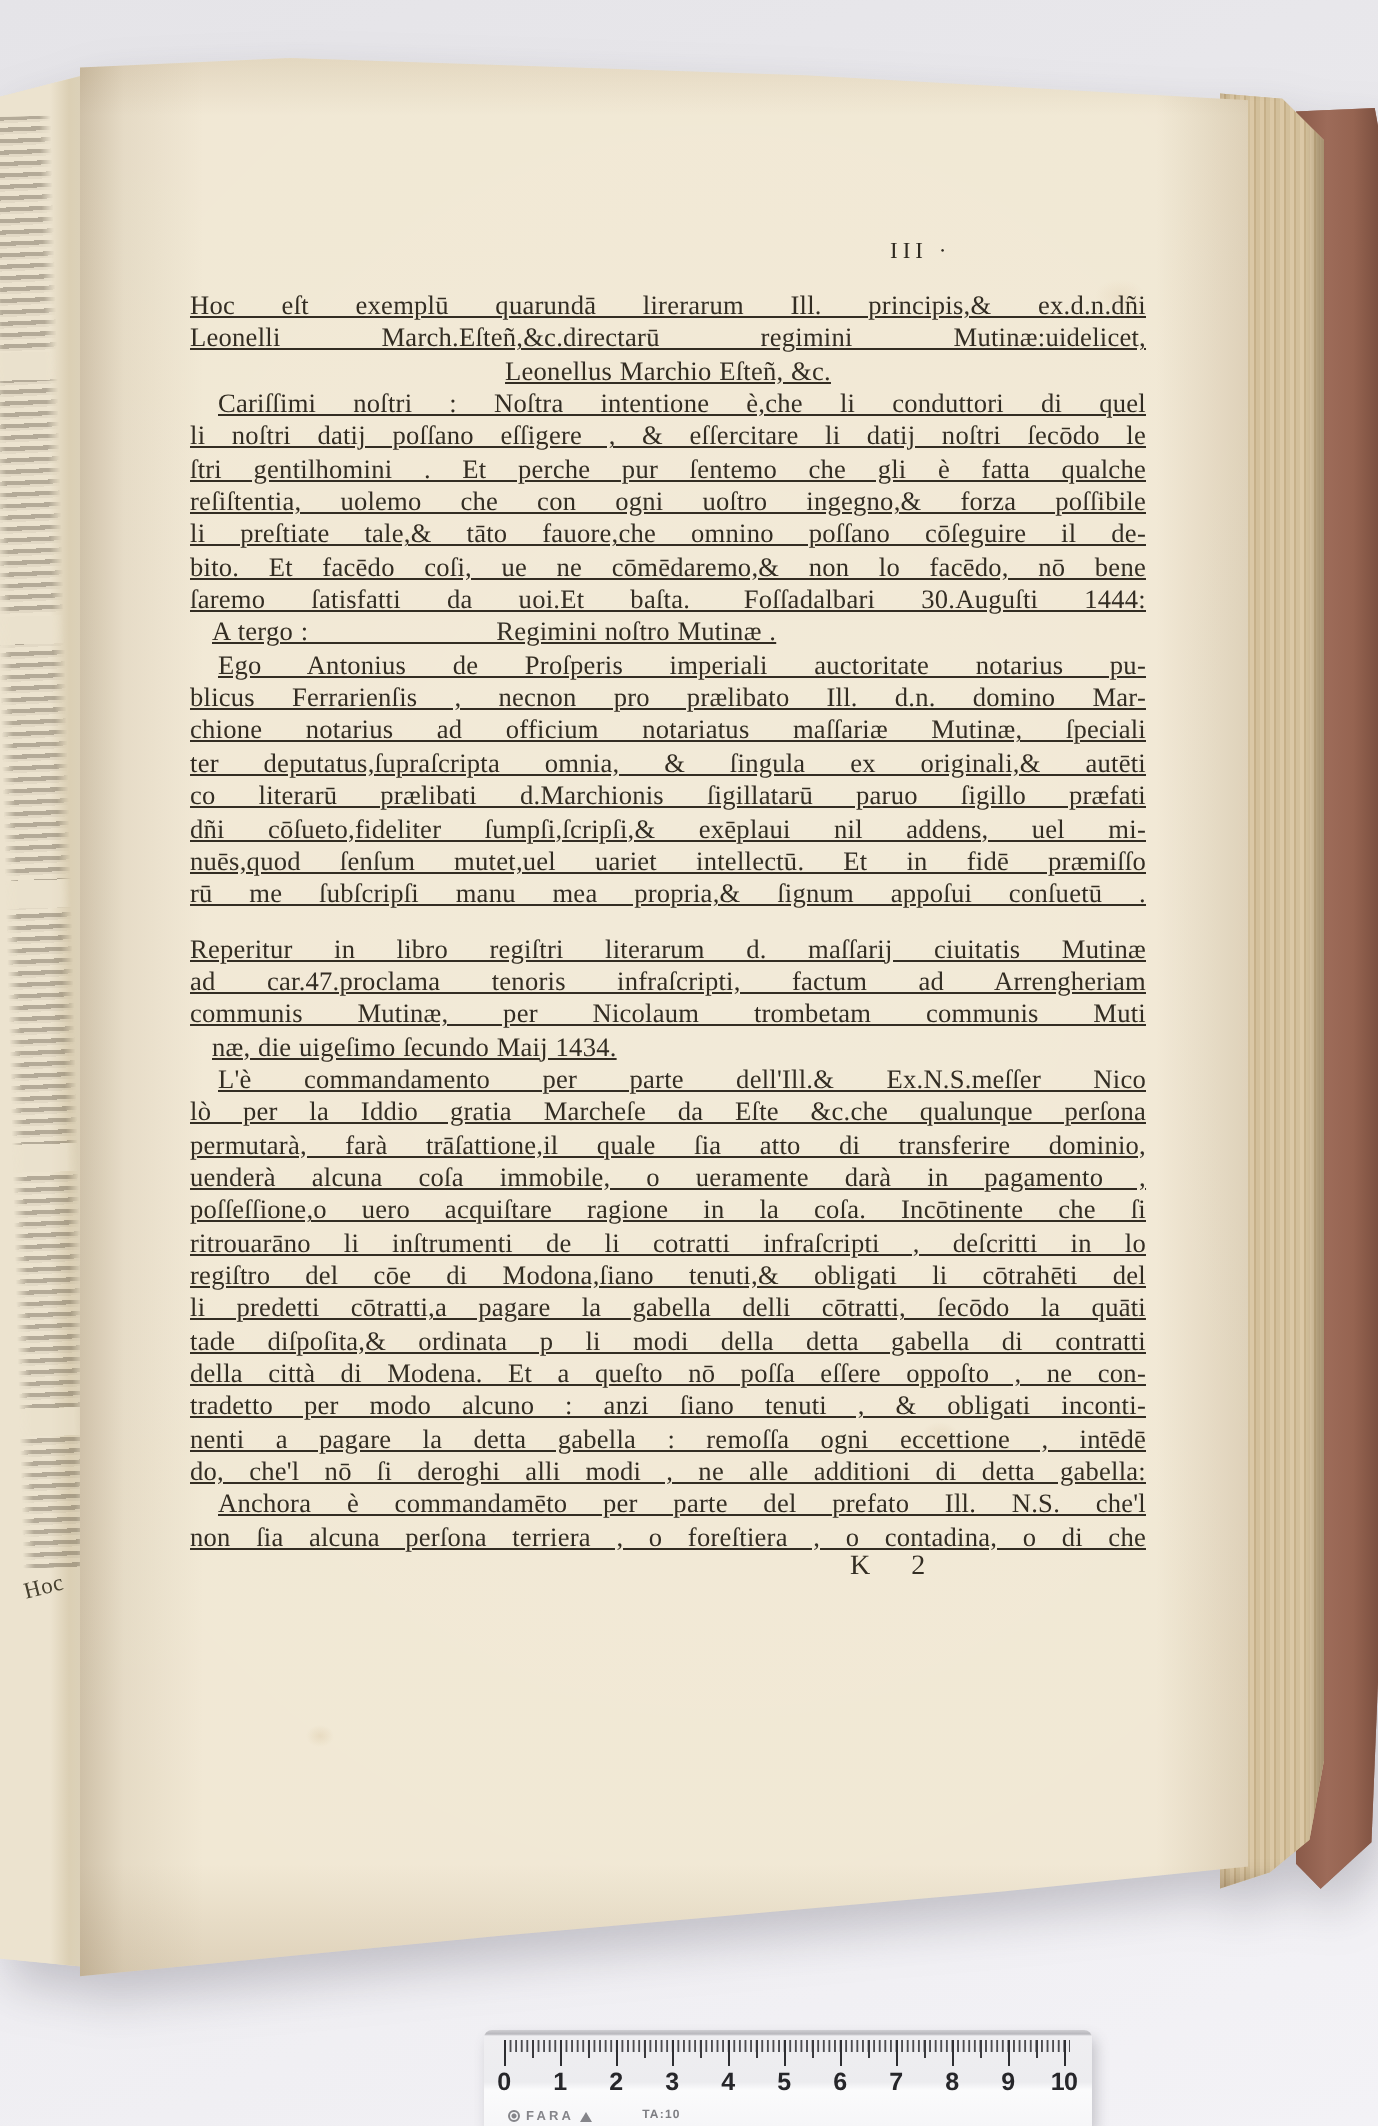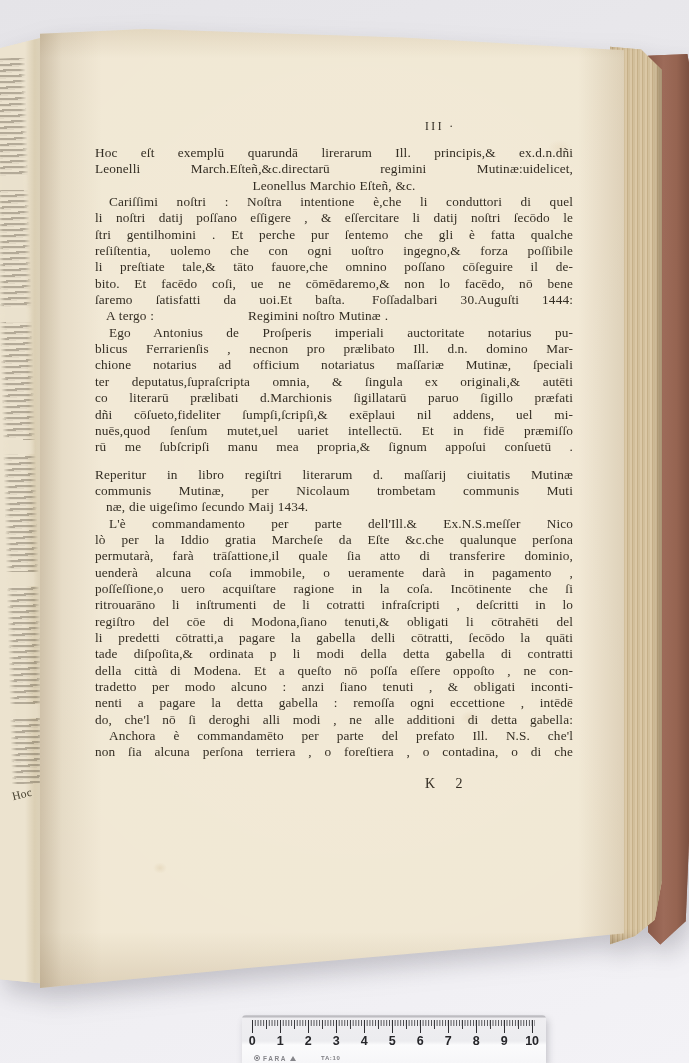--- a/index.html
+++ b/index.html
@@ -42,25 +42,25 @@
              radial-gradient(18px 12px at 520px 120px,rgba(180,140,80,.10),transparent 70%),
              linear-gradient(90deg,rgba(126,100,64,.30) 0,rgba(126,100,64,.10) 22px,rgba(126,100,64,0) 62px),
              linear-gradient(270deg,rgba(150,120,78,.22) 0,rgba(150,120,78,0) 46px),
              linear-gradient(180deg,rgba(150,120,78,.16) 0,rgba(150,120,78,0) 30px),
              linear-gradient(0deg,rgba(140,110,70,.20) 0,rgba(140,110,70,0) 58px),
              #f1e8d4;
            clip-path:polygon(0 0.6%,18% 0.1%,62% 1%,100% 2.3%,100% 94.1%,79% 95.4%,36% 97.7%,0 99.8%);}
 
   .header{position:absolute;left:55px;top:88px;width:478px;height:26px;color:#2f2a21;}
   .title{position:absolute;left:96px;top:0;font-size:17px;letter-spacing:6px;white-space:nowrap;}
-  .folio{position:absolute;left:330px;top:4px;font-size:11.5px;letter-spacing:2.5px;}
+  .folio{position:absolute;left:350px;top:4px;font-size:11.5px;letter-spacing:2.5px;}
 
   .text-block{position:absolute;left:55px;top:117px;width:478px;height:680px;color:#332d23;}
   .line{font-size:13.3px;line-height:16.35px;letter-spacing:.12px;word-spacing:.4px;
-        text-align:justify;text-align-last:justify;white-space:normal;}
+        text-align:justify;text-align-last:justify;white-space:normal;text-decoration:underline;}
   .line.indent{text-indent:14px;}
   .line.center{text-align:center;text-align-last:center;}
   .line.nojust{text-align:left;text-align-last:auto;margin-left:11px;}
   .line.gap{margin-top:11px;}
   .signature{position:absolute;left:330px;top:631px;font-size:14px;color:#332d23;letter-spacing:1px;}
 
   
   .ruler{position:absolute;left:242px;top:1015px;width:304px;height:48px;border-radius:4px 4px 0 0;
          background:linear-gradient(180deg,#cfced2 0,#b8b7bc 2px,#efeef1 3px,#ececef 26px,#fbfbfc 30px,#f6f6f8 100%);
          box-shadow:2px 4px 7px rgba(90,88,100,.30);}
@@ -114,20 +114,21 @@
           <div class="line nojust">A tergo :       Regimini noſtro Mutinæ .</div>
           <div class="line indent">Ego Antonius de Proſperis imperiali auctoritate notarius pu-</div>
           <div class="line">blicus Ferrarienſis , necnon pro prælibato Ill. d.n. domino Mar-</div>
           <div class="line">chione notarius ad officium notariatus maſſariæ Mutinæ, ſpeciali</div>
           <div class="line">ter deputatus,ſupraſcripta omnia, &amp; ſingula ex originali,&amp; autēti</div>
           <div class="line">co literarū prælibati d.Marchionis ſigillatarū paruo ſigillo præfati</div>
           <div class="line">dñi cōſueto,fideliter ſumpſi,ſcripſi,&amp; exēplaui nil addens, uel mi-</div>
           <div class="line">nuēs,quod ſenſum mutet,uel uariet intellectū. Et in fidē præmiſſo</div>
           <div class="line">rū me ſubſcripſi manu mea propria,&amp; ſignum appoſui conſuetū .</div>
           <div class="line gap">Reperitur in libro regiſtri literarum d. maſſarij ciuitatis Mutinæ</div>
+          <div class="line">ad car.47.proclama tenoris infraſcripti, factum ad Arrengheriam</div>
           <div class="line">communis Mutinæ, per Nicolaum trombetam communis Muti</div>
           <div class="line nojust">næ, die uigeſimo ſecundo Maij 1434.</div>
           <div class="line indent">L'è commandamento per parte dell'Ill.&amp; Ex.N.S.meſſer Nico</div>
           <div class="line">lò per la Iddio gratia Marcheſe da Eſte &amp;c.che qualunque perſona</div>
           <div class="line">permutarà, farà trāſattione,il quale ſia atto di transferire dominio,</div>
           <div class="line">uenderà alcuna coſa immobile, o ueramente darà in pagamento ,</div>
           <div class="line">poſſeſſione,o uero acquiſtare ragione in la coſa. Incōtinente che ſi</div>
           <div class="line">ritrouarāno li inſtrumenti de li cotratti infraſcripti , deſcritti in lo</div>
           <div class="line">regiſtro del cōe di Modona,ſiano tenuti,&amp; obligati li cōtrahēti del</div>
           <div class="line">li predetti cōtratti,a pagare la gabella delli cōtratti, ſecōdo la quāti</div>

